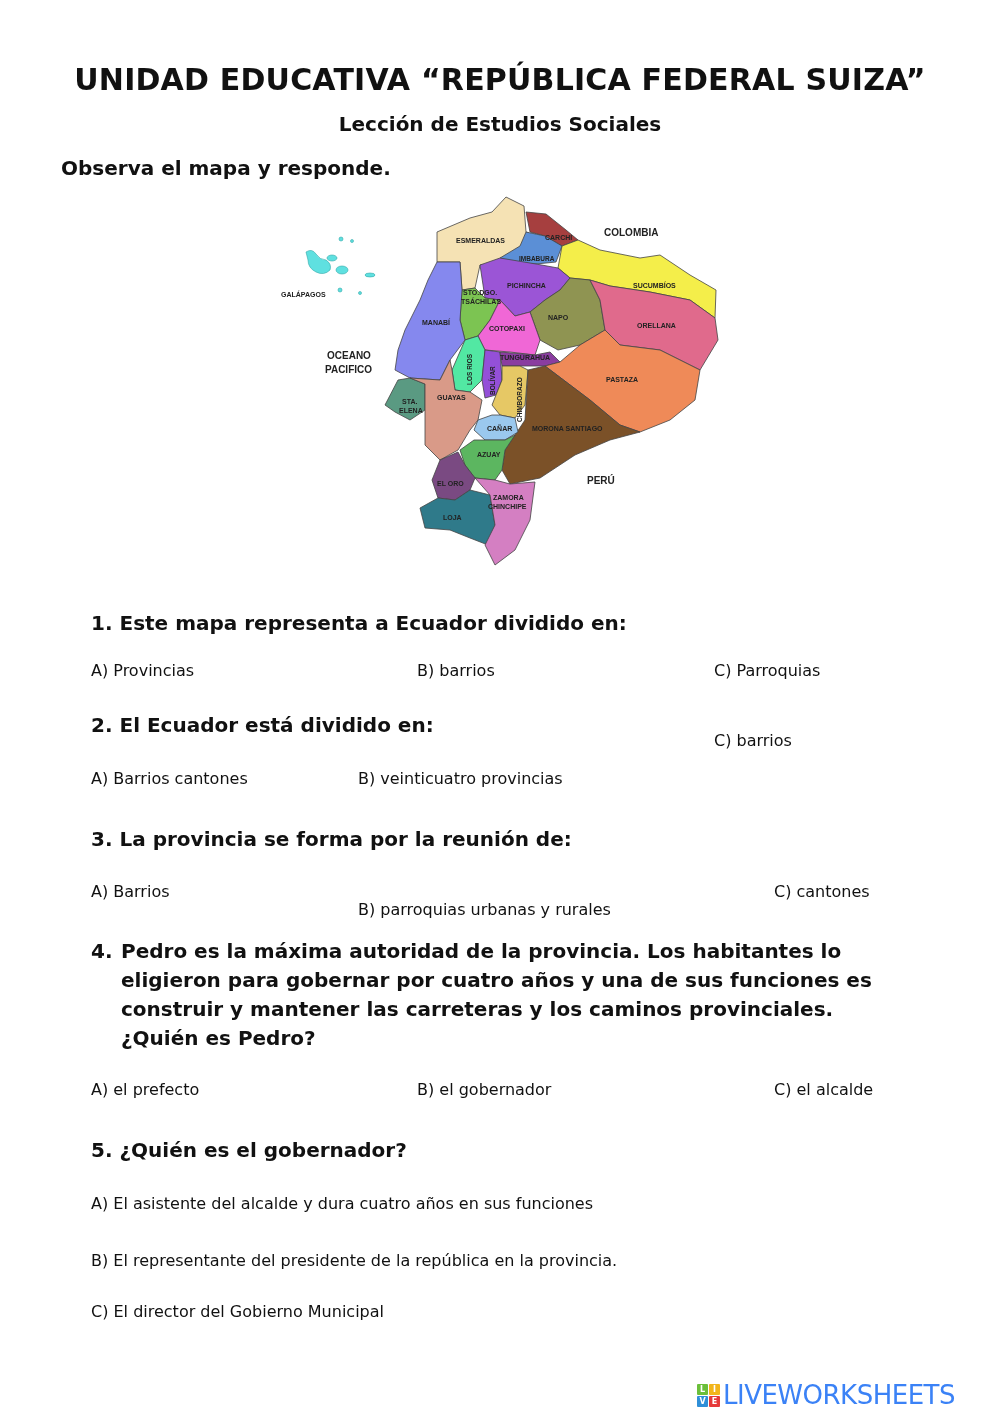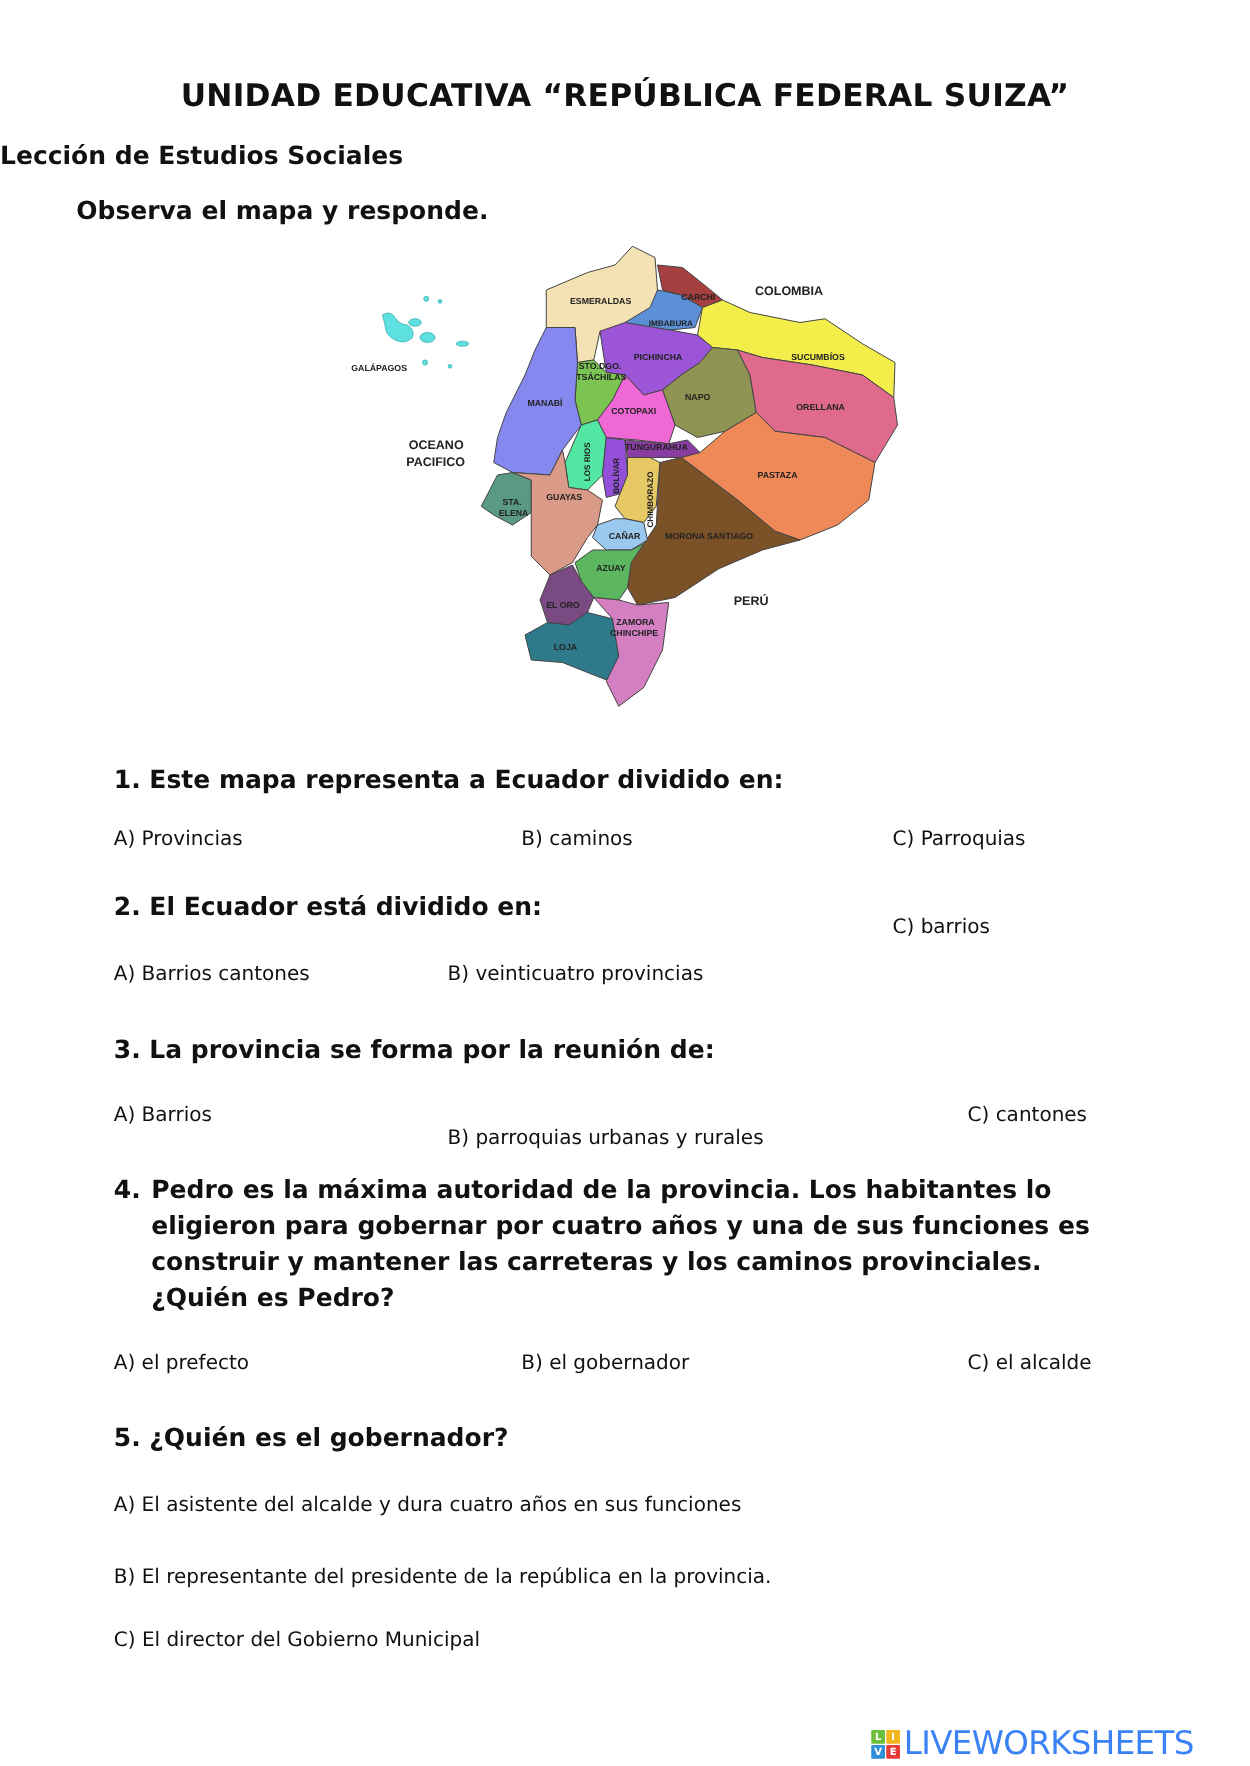--- a/index.html
+++ b/index.html
@@ -1,20 +1,20 @@
 <!DOCTYPE html>
 <html><head>
 <meta charset="utf-8">
 <style>
   * { box-sizing: border-box; margin: 0; padding: 0; }
   html, body { width: 1000px; height: 1413px; background: #ffffff; }
   body { position: relative; font-family: "DejaVu Sans", sans-serif; color: #111; overflow: hidden; }
   .abs { position: absolute; }
-  .title { left: 0; width: 1000px; top: 62px; text-align: center; font-weight: bold; font-size: 25px; letter-spacing: 0.2px; }
-  .subtitle { left: 0; width: 1000px; top: 112px; text-align: left; font-weight: bold; font-size: 20px; }
+  .title { left: 0; width: 1000px; top: 62px; text-align: center; font-weight: bold; font-size: 30px; letter-spacing: 0.2px; }
+  .subtitle { left: 0; width: 1000px; top: 112px; text-align: center; font-weight: bold; font-size: 20px; }
   .instruction { left: 61px; top: 156px; font-weight: bold; font-size: 20px; }
   .map { left: 270px; top: 190px; width: 470px; height: 390px; }
   .q { left: 91px; font-weight: bold; font-size: 20px; line-height: 29px; }
   .q4 { width: 820px; }
   .q4 .num { position: absolute; left: 0; }
   .q4 .txt { display: block; padding-left: 30px; }
   .opt { font-size: 16px; white-space: nowrap; }
   .logo { left: 697px; top: 1380px; display: flex; align-items: center; }
   .logo-tiles { display: grid; grid-template-columns: 11px 11px; grid-template-rows: 11px 11px; gap: 1px; margin-right: 3px; }
   .tile { font-size: 8px; font-weight: bold; color: #fff; display: flex; align-items: center; justify-content: center; border-radius: 1px; font-family: "DejaVu Sans", sans-serif; }
@@ -97,21 +97,21 @@
     <text class="maplabel" x="477" y="457" font-size="7">AZUAY</text>
     <text class="maplabel" x="437" y="486" font-size="7">EL ORO</text>
     <text class="maplabel" x="443" y="520" font-size="7">LOJA</text>
     <text class="maplabel" x="493" y="500" font-size="7">ZAMORA</text>
     <text class="maplabel" x="488" y="509" font-size="7">CHINCHIPE</text>
   </svg>
 </div>
 
 <div class="abs q" style="top:609px;">1. Este mapa representa a Ecuador dividido en:</div>
 <div class="abs opt" style="left:91px; top:661px;">A)  Provincias</div>
-<div class="abs opt" style="left:417px; top:661px;">B) caminos</div>
+<div class="abs opt" style="left:417px; top:661px;">B) barrios</div>
 <div class="abs opt" style="left:714px; top:661px;">C) Parroquias</div>
 
 <div class="abs q" style="top:711px;">2. El Ecuador está dividido en:</div>
 <div class="abs opt" style="left:91px; top:769px;">A) Barrios cantones</div>
 <div class="abs opt" style="left:358px; top:769px;">B) veinticuatro provincias</div>
 <div class="abs opt" style="left:714px; top:731px;text-align:center;">C) barrios</div>
 
 <div class="abs q" style="top:825px;">3. La provincia se forma por la reunión de:</div>
 <div class="abs opt" style="left:91px; top:882px;">A) Barrios</div>
 <div class="abs opt" style="left:358px; top:882px;margin-top:18px;">B) parroquias urbanas y rurales</div>

